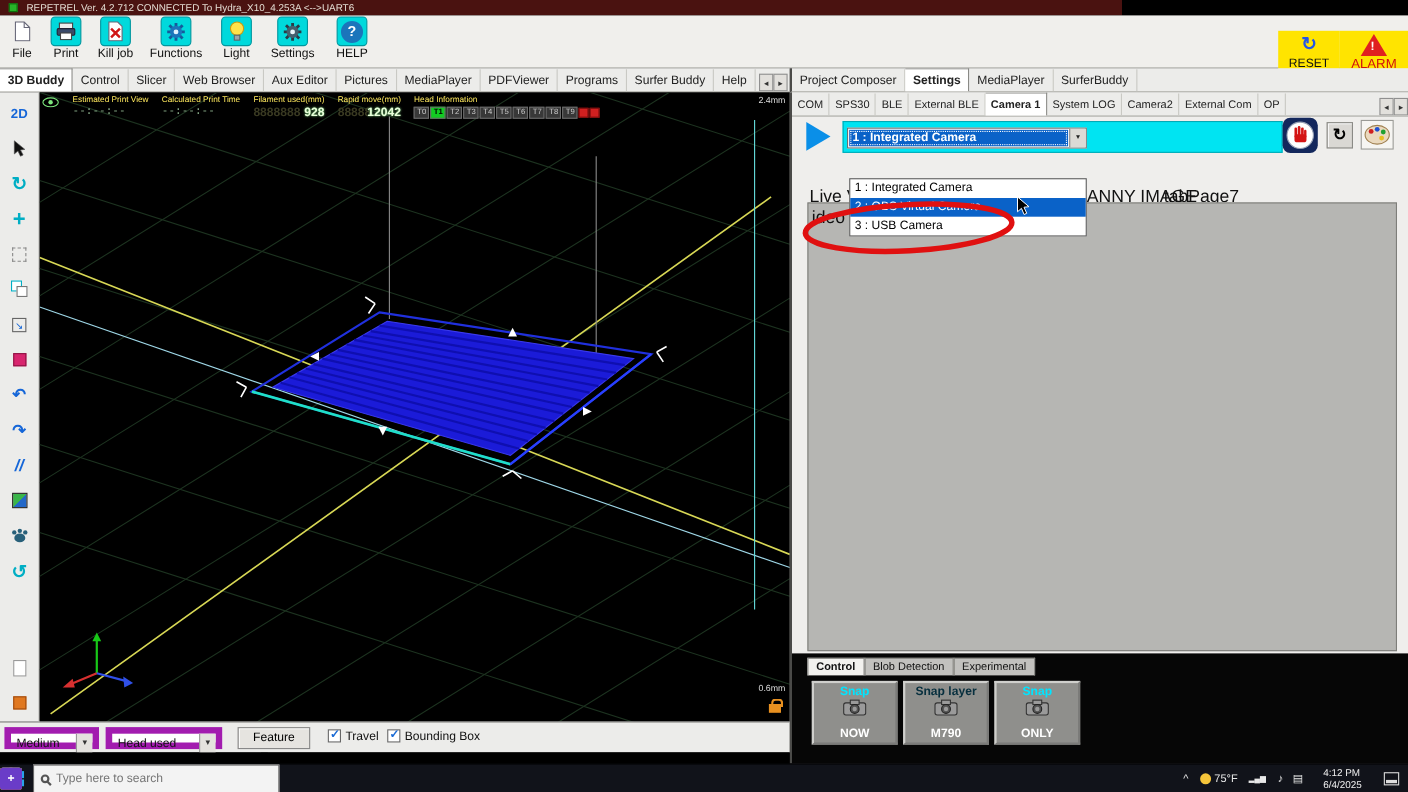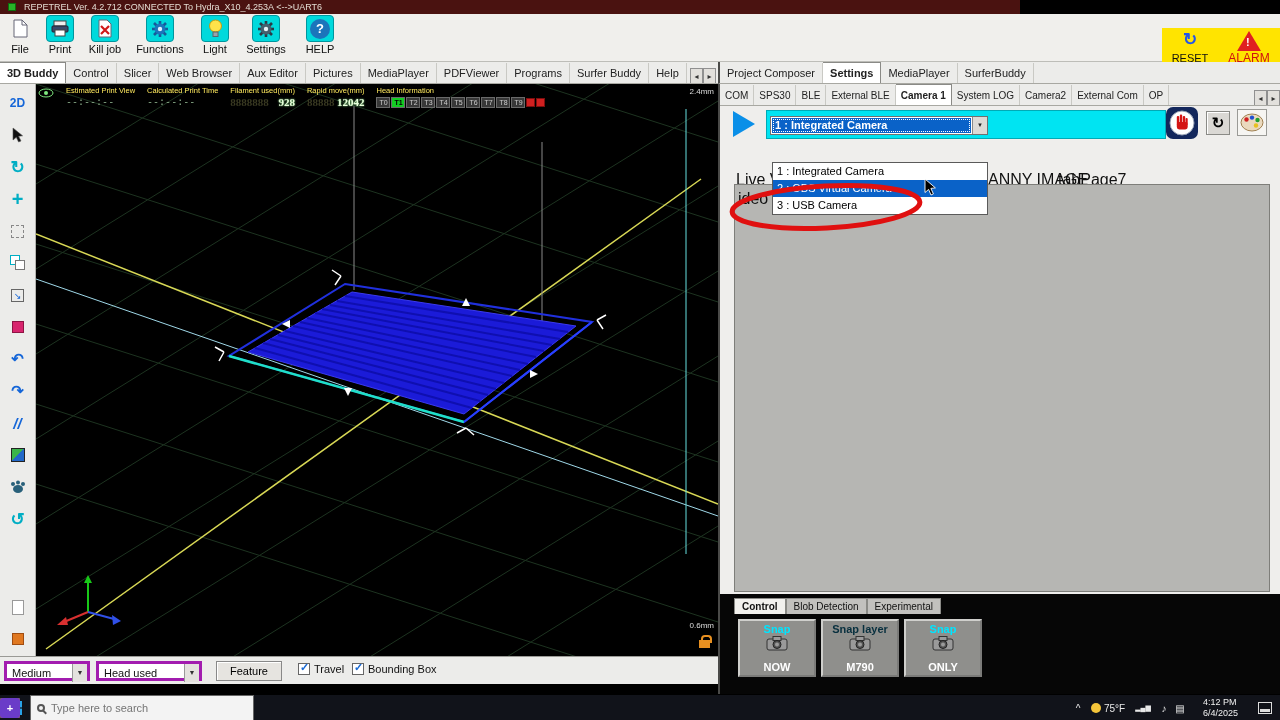--- a/index.html
+++ b/index.html
@@ -69,38 +69,38 @@
   .rdyn{width:12px;height:12px;background:#e07820;border:1px solid #a04c10}
   .railspace{flex:1}
 
   
   .viewport{position:absolute;left:36px;top:84px;width:682px;height:572px;background:#000;cursor:crosshair}
   .vsvg{position:absolute;left:0;top:0}
   .hud{position:absolute;left:2px;top:2px;display:flex;gap:12px;align-items:flex-start}
   .hud .eye{margin-top:2px}
   .hgrp .hl{color:#ffe95e;font-size:7.5px;white-space:nowrap}
   .hval{font-family:"DejaVu Sans Mono",monospace;font-size:10px;color:#86a886;margin-top:1px}
-  .seg{position:relative;font-family:Liberation Serif, serif;font-weight:bold;font-size:11px;margin-top:1px;white-space:nowrap}
+  .seg{position:relative;font-family:Liberation Sans, sans-serif;font-weight:bold;font-size:11px;margin-top:1px;white-space:nowrap}
   .seg .sghost{color:#3a3a22}
   .seg .slit{position:absolute;right:0;top:0;color:#eaffdc;text-shadow:0 0 2px #9f9}
   .heads{display:flex;gap:1px;margin-top:2px;align-items:center}
   .hd{width:14px;height:11px;background:#383838;border:1px solid #6a6a6a;color:#ccc;font-size:7px;
     text-align:center;line-height:10px}
   .hd.on{background:#12cc22;color:#000;font-weight:bold}
   .hd.alert{width:9px;height:9px;background:#d02020;border-color:#7e0e0e}
   .rulertop{position:absolute;right:4px;top:3px;color:#ddd;font-size:8px}
   .rulerbot{position:absolute;right:4px;bottom:26px;color:#ddd;font-size:8px}
   .lock{position:absolute;right:8px;bottom:8px;width:11px;height:8px;background:#e89020}
   .lock::before{content:"";position:absolute;left:2px;top:-5px;width:7px;height:6px;border:2px solid #e89020;
     border-bottom:none;border-radius:4px 4px 0 0}
   .triad{position:absolute;left:18px;bottom:28px}
 
   
   .bottombar{position:absolute;left:0;top:656px;width:718px;height:28px;background:#ececea;border-top:1px solid #9a9a96}
-  .sel{position:absolute;top:4px;height:20px;background:#fff;border:3px solid #a21caf;font-size:11px;color:#111;
+  .sel{position:absolute;top:4px;height:20px;background:#fff;border:6px solid #a21caf;font-size:11px;color:#111;
     line-height:18px;padding-left:5px;cursor:pointer}
   .sel .da{position:absolute;right:0;top:0;width:15px;height:18px;background:#e4e2de;border-left:1px solid #999;
     font-size:7px;text-align:center;line-height:18px;color:#333}
   .featbtn{position:absolute;left:216px;top:4px;width:66px;height:20px;background:#e6e4e0;border:1px solid #888;
     box-shadow:inset 1px 1px #fff;font-size:11px;text-align:center;line-height:18px;cursor:pointer}
   .chk{position:absolute;top:6px;font-size:11px;color:#111;cursor:pointer}
   .chk .box{display:inline-block;width:12px;height:12px;background:#fff;border:1px solid #666;vertical-align:-2px;
     position:relative;margin-right:4px}
   .chk .box span{position:absolute;left:1px;top:-3px;color:#1a6ad4;font-weight:bold;font-size:11px}
 

